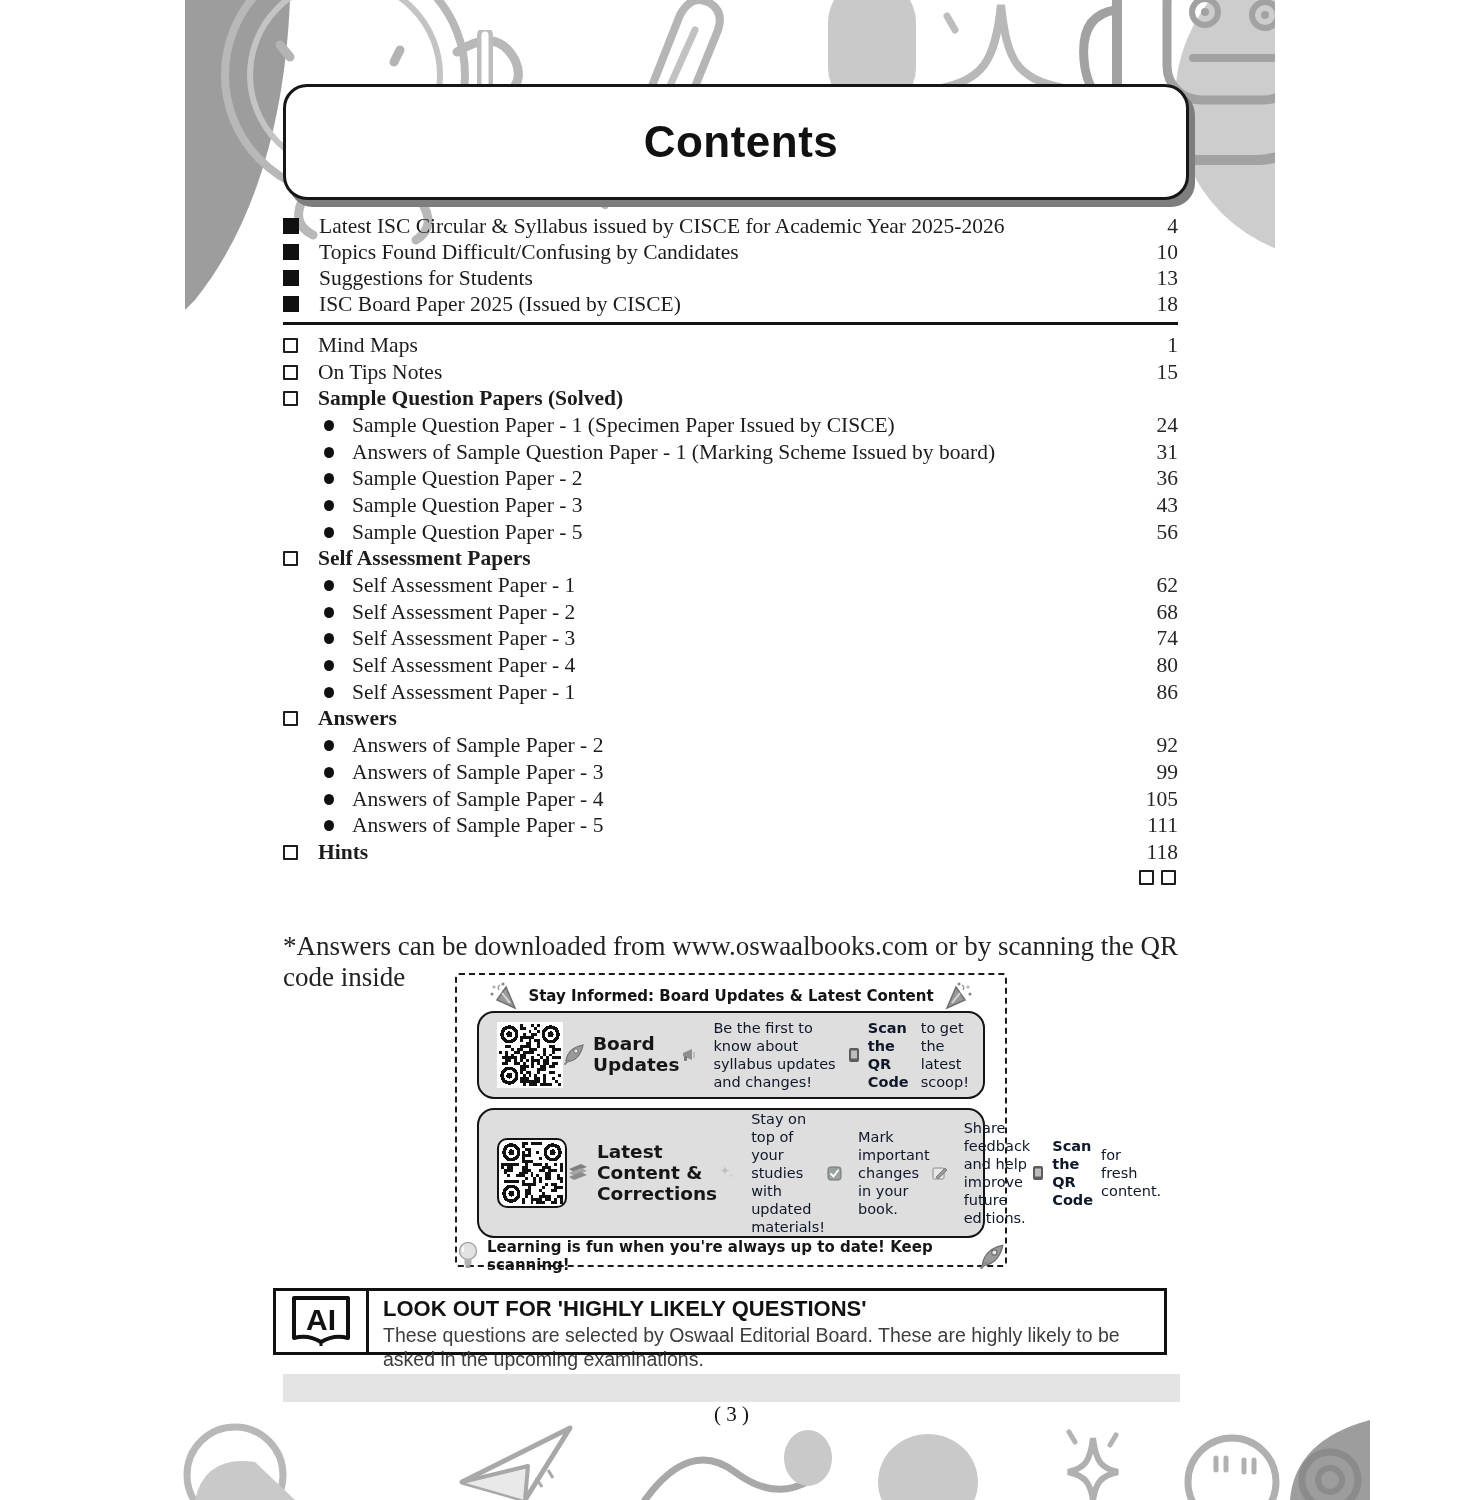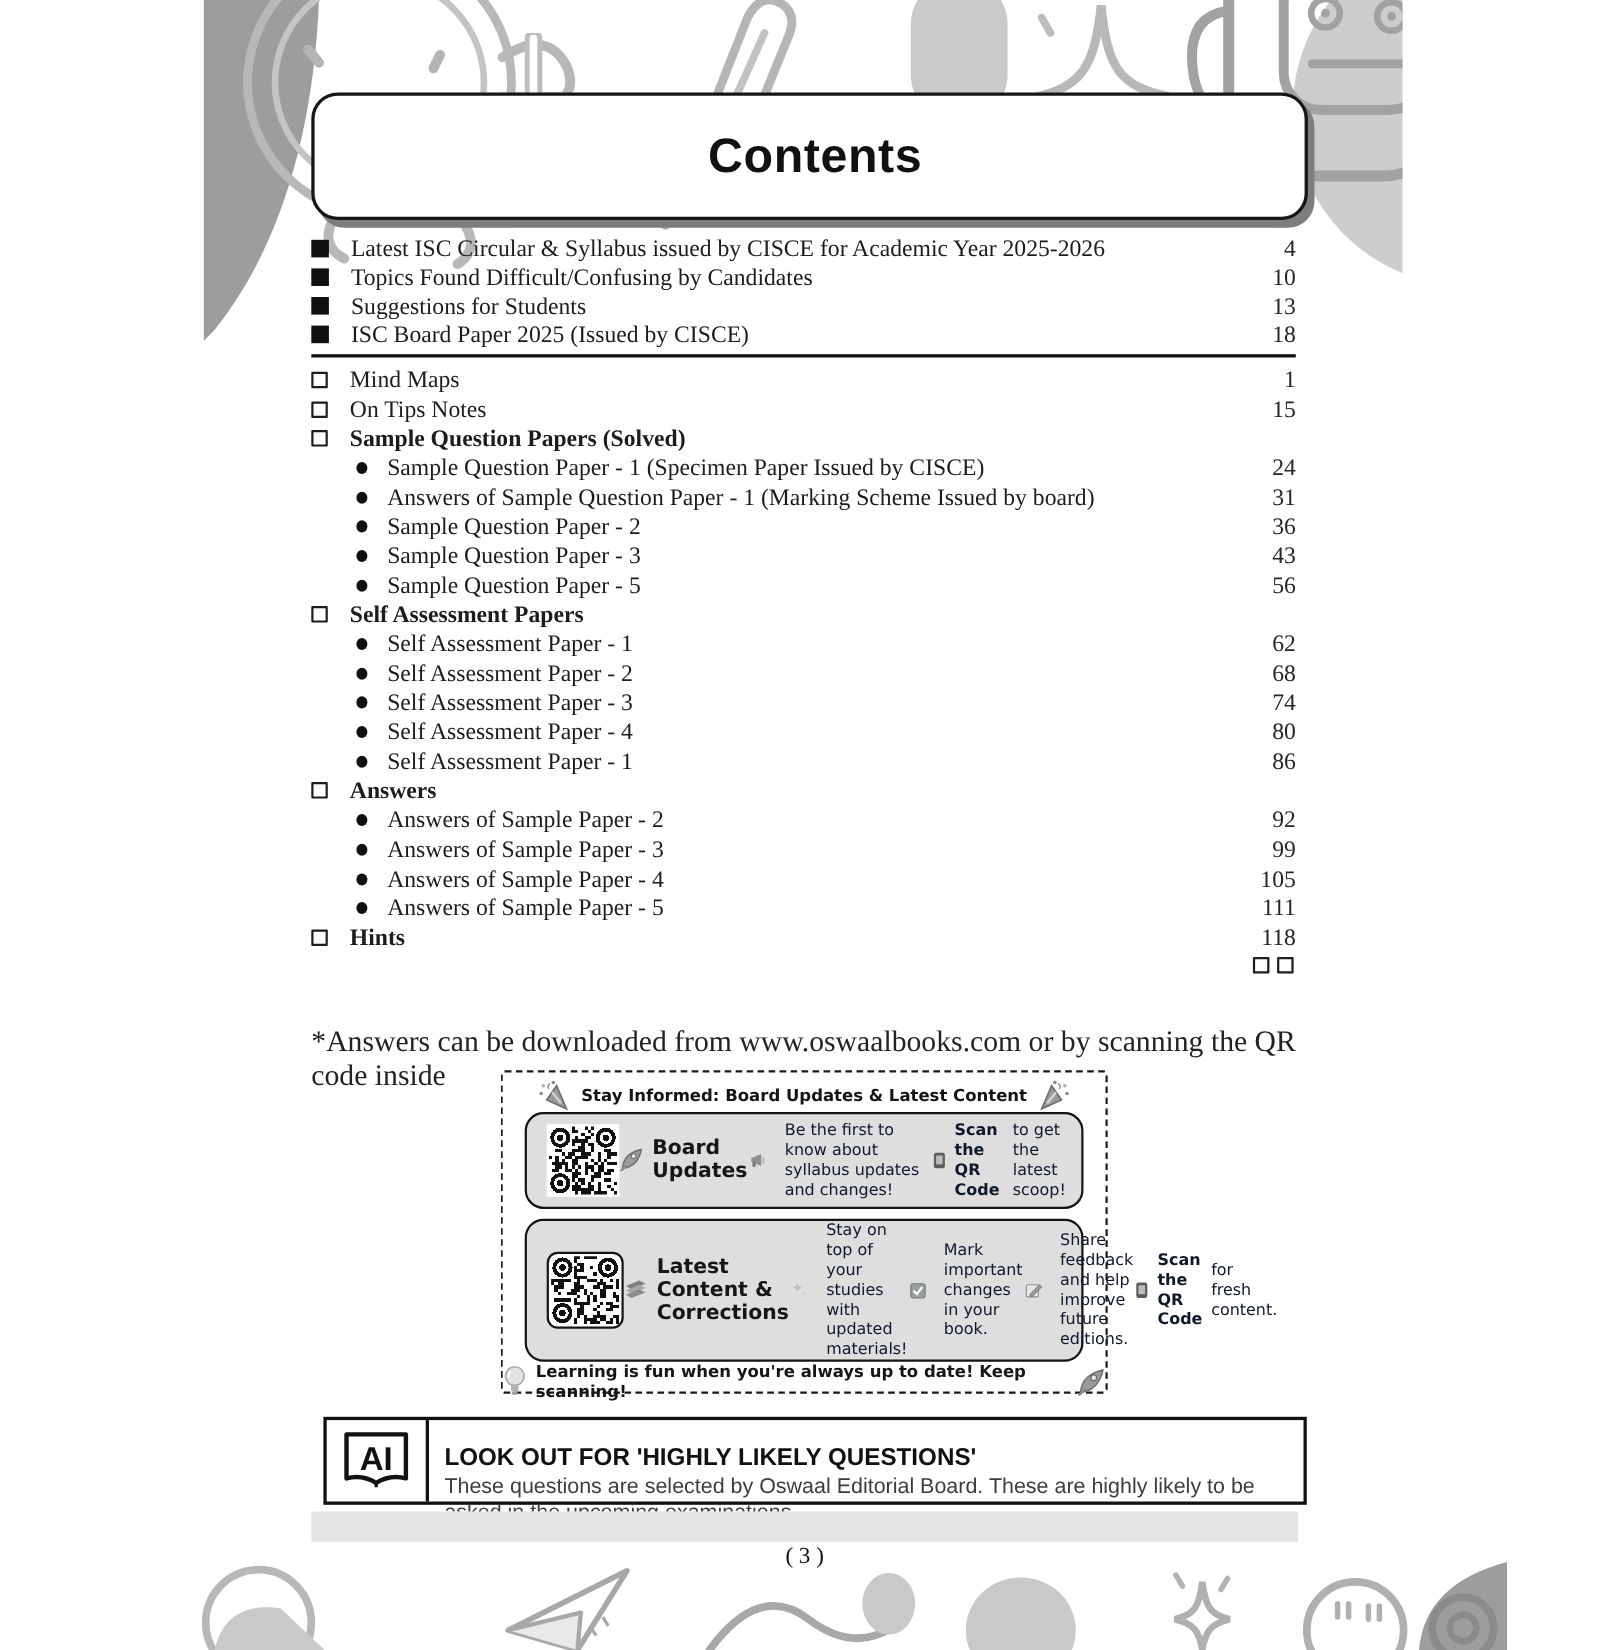--- a/index.html
+++ b/index.html
@@ -48,24 +48,24 @@
   .qr.rnd{border:2px solid #141414;border-radius:10px;}
   .card-body{flex:1;display:flex;align-items:center;justify-content:center;gap:2px;}
   .card-title{display:flex;align-items:center;gap:8px;font-size:18.5px;font-weight:bold;color:#161616;margin-bottom:2px;}
   .sline{display:flex;align-items:center;gap:8px;font-size:14.5px;color:#0f172a;line-height:18px;}
   .sline .bold{font-weight:bold;}
   .stay-foot{display:flex;align-items:center;justify-content:center;gap:8px;flex:1;
     font-size:15px;font-weight:bold;color:#161616;}
   .ic{flex:0 0 auto;}
 
   
-  .aibox{position:absolute;left:294px;top:1288px;width:894px;height:80px;border:3px solid #111;
+  .aibox{position:absolute;left:273px;top:1288px;width:894px;height:67px;border:3px solid #111;
     box-sizing:border-box;display:flex;background:#fff;font-family:"Liberation Sans",sans-serif;}
   .ai-logo{width:90px;border-right:3px solid #111;display:flex;align-items:center;justify-content:center;flex:0 0 auto;}
-  .ai-text{flex:1;padding:21px 14px 0 14px;}
+  .ai-text{flex:1;padding:5px 14px 0 14px;}
   .ai-text h2{margin:0;font-size:22px;font-weight:bold;color:#111;line-height:26px;}
   .ai-text p{margin:1px 0 0 0;font-size:19.5px;color:#3d3d3d;line-height:24px;}
 
   .graybar{position:absolute;left:283px;top:1374px;width:897px;height:28px;background:#e4e4e4;}
   .pagenum{position:absolute;left:0;top:1402px;width:1463px;text-align:center;font-size:21px;color:#111;}
 </style>
 </head>
 <body>
 
 <svg class="deco" style="left:185px;top:0" width="420" height="310" viewBox="0 0 420 310" fill="none">

